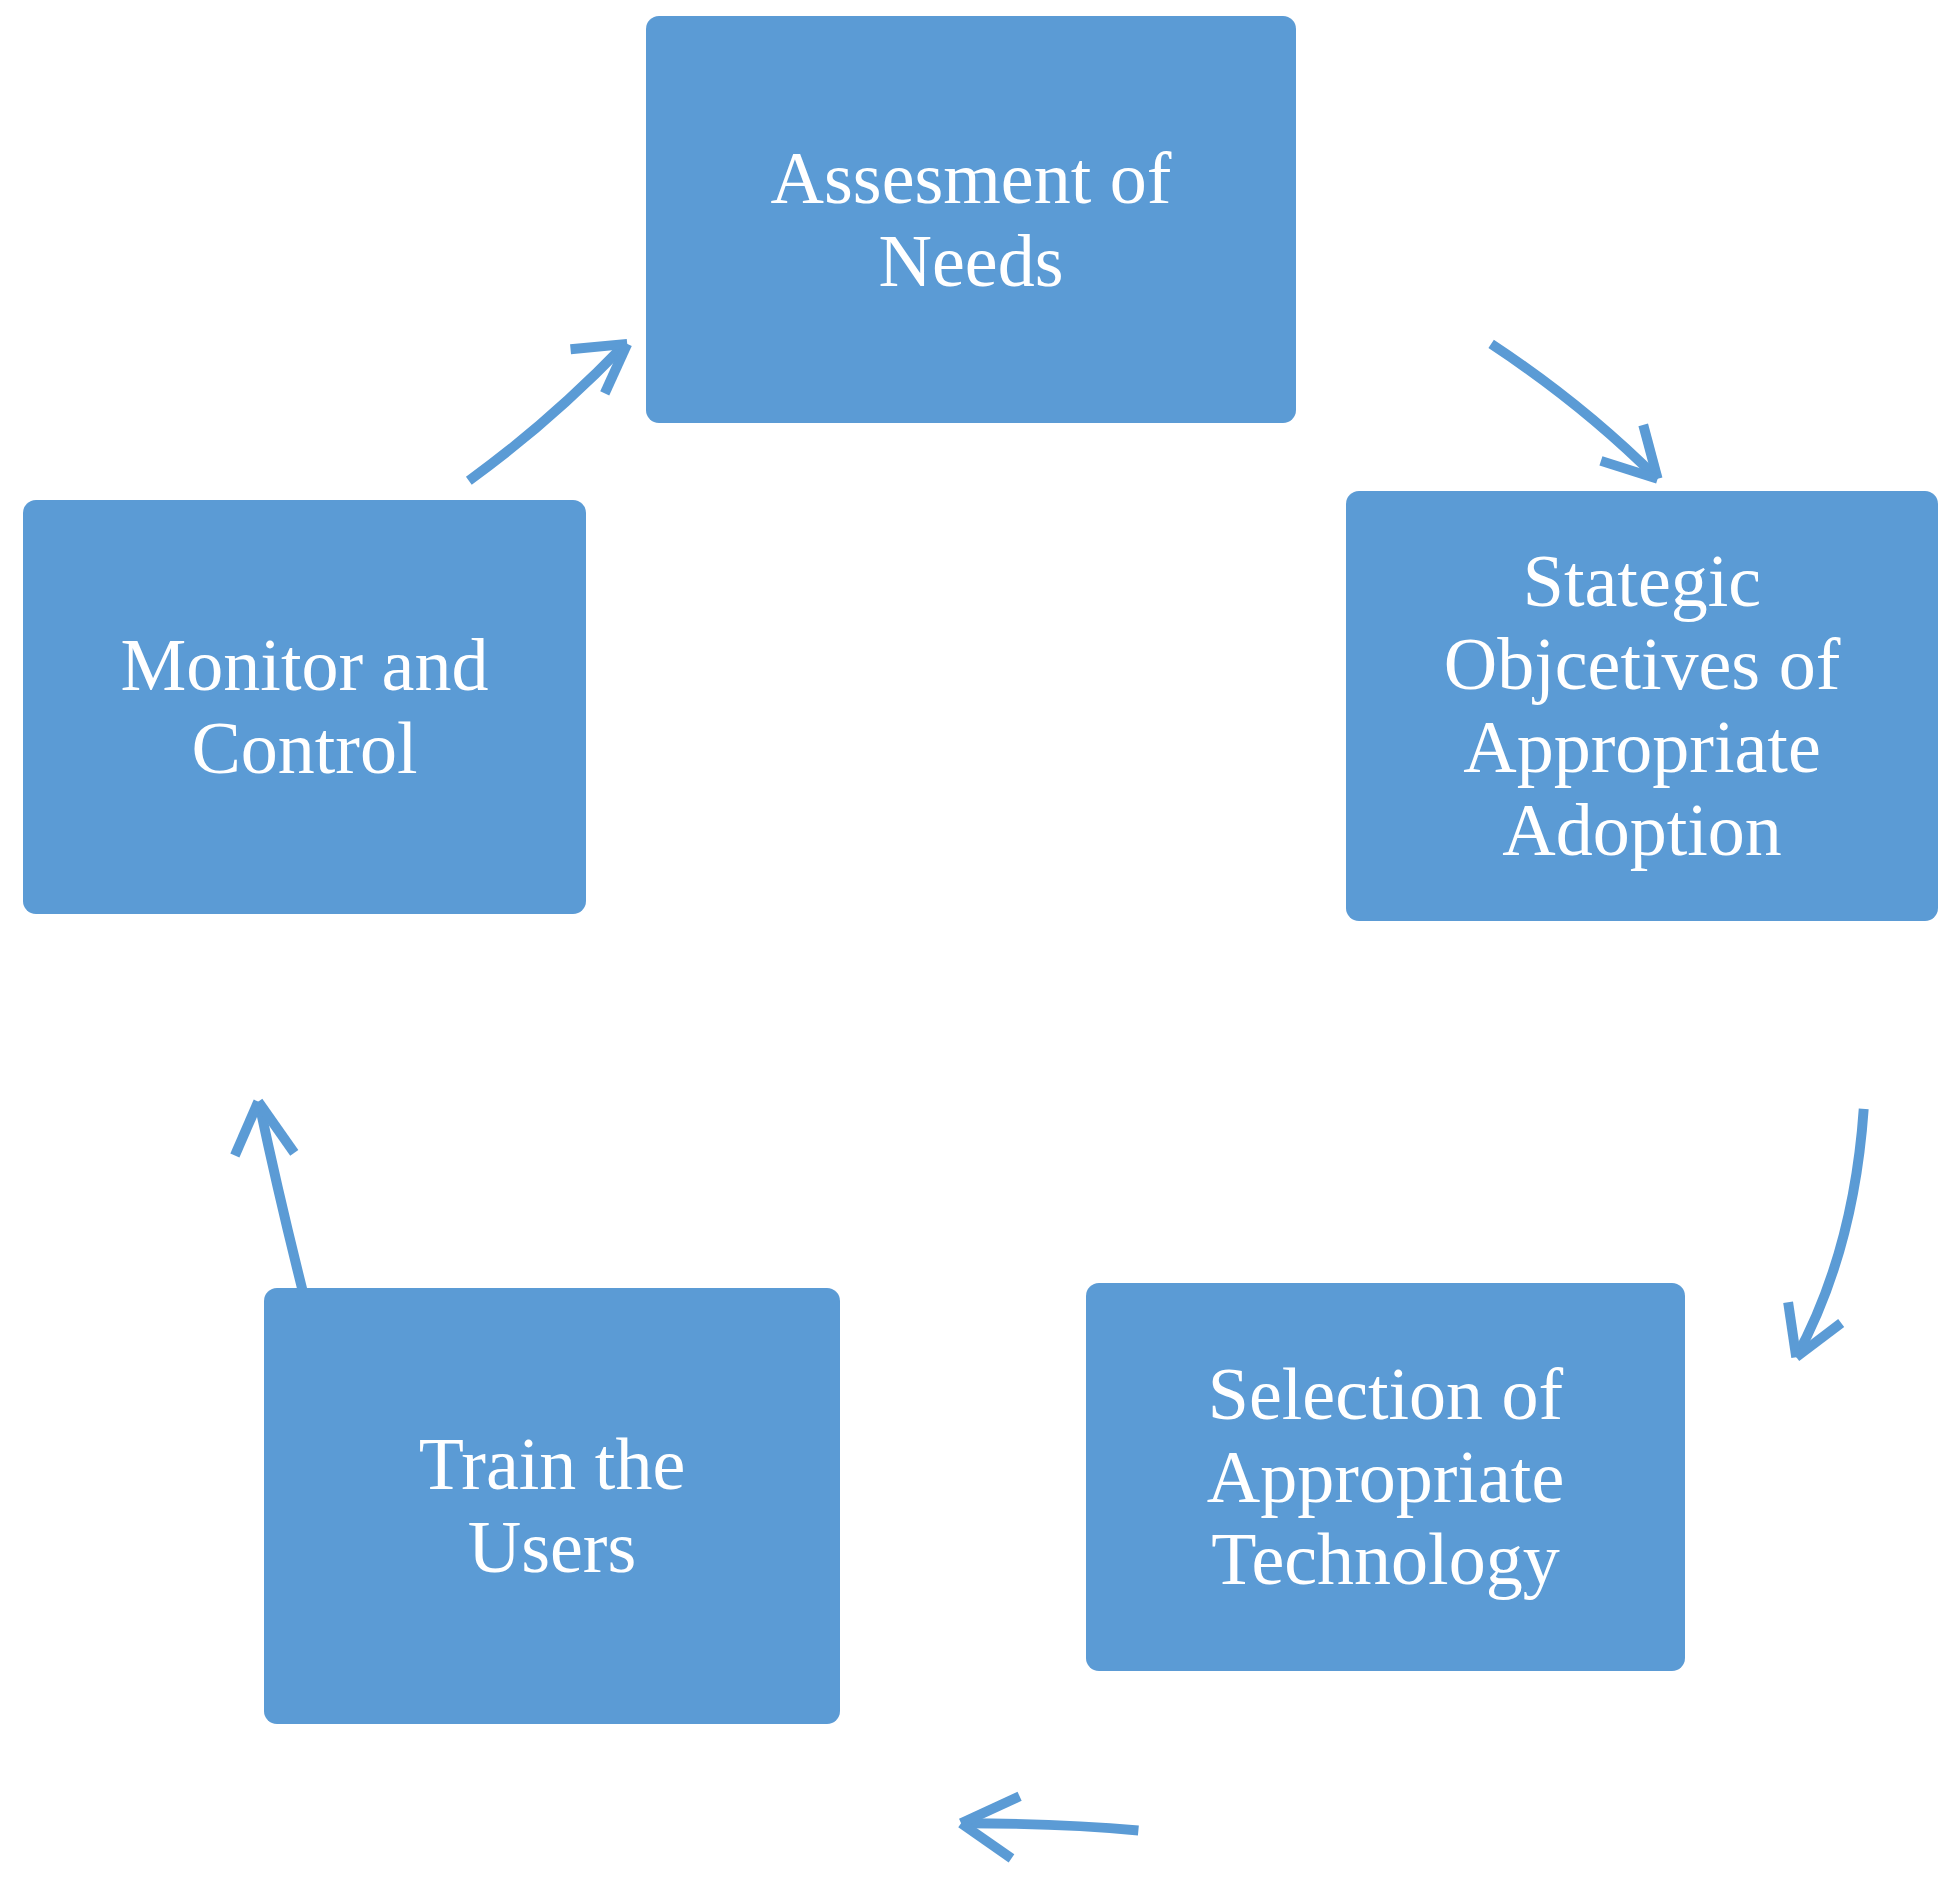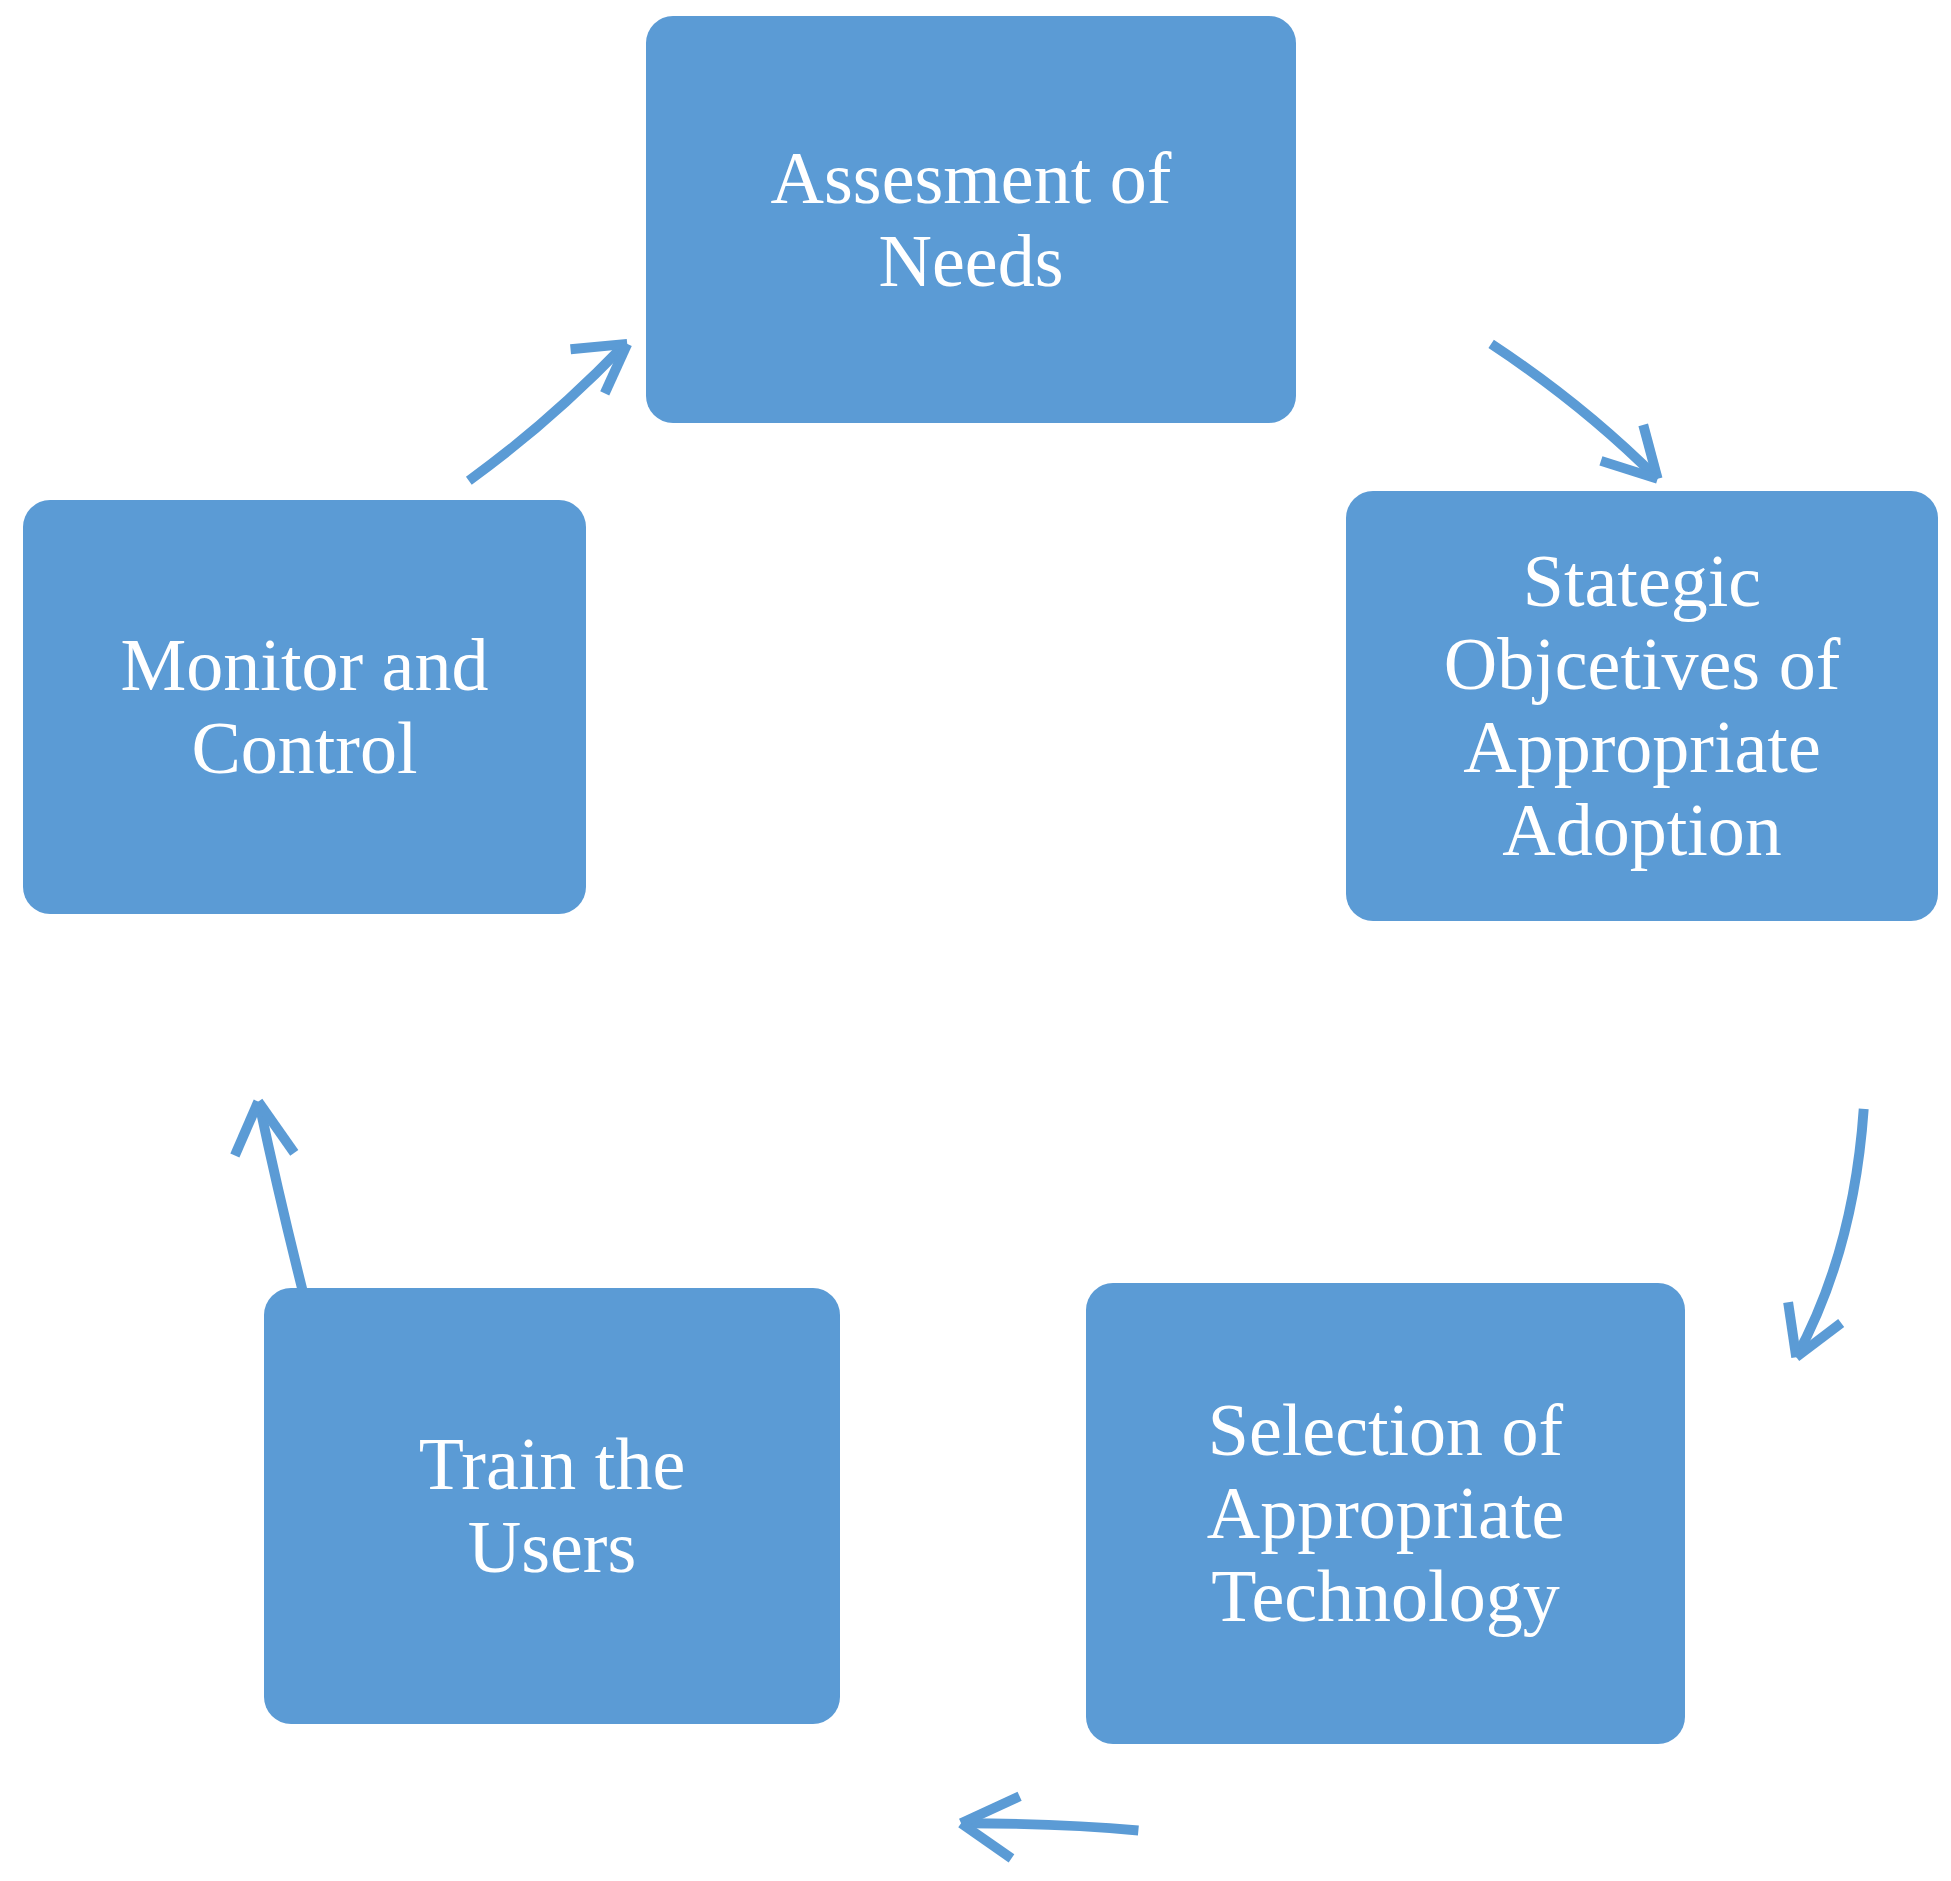--- a/index.html
+++ b/index.html
@@ -29,41 +29,41 @@
     position: absolute;
     box-sizing: border-box;
     display: flex;
     align-items: center;
     justify-content: center;
     text-align: center;
     color: #ffffff;
     font-family: "Liberation Serif", "DejaVu Serif", serif;
     font-weight: 400;
     line-height: 1.12;
-    border-radius: 27px;
+    border-radius: 13px;
     padding: 7.2px 20px;
     -webkit-font-smoothing: antialiased;
   }
   .node-label {
     display: block;
     width: 100%;
     white-space: pre-line;
   }
 
   
   #node-assessment-of-needs {
     left: 646px;  top: 16px;   width: 650px;  height: 407px;
     font-size: 74px;
   }
   #node-strategic-objectives {
     left: 1346px; top: 491px;  width: 592px;  height: 430px;
     font-size: 74px;
   }
   #node-selection-technology {
-    left: 1086px; top: 1283px; width: 599px;  height: 461px;
+    left: 1086px; top: 1283px; width: 599px;  height: 388px;
     font-size: 74px;
   }
   #node-train-users {
     left: 264px;  top: 1280px; width: 576px;  height: 436px;
     font-size: 74px;
     margin-top: 8px;
   }
   #node-monitor-control {
     left: 23px;   top: 500px;  width: 563px;  height: 414px;
     font-size: 74px;

